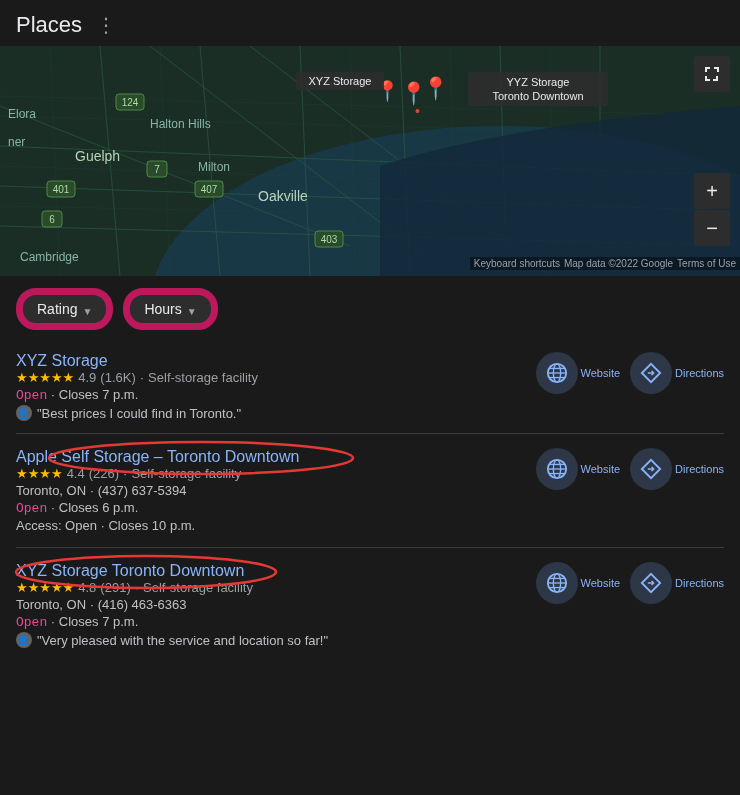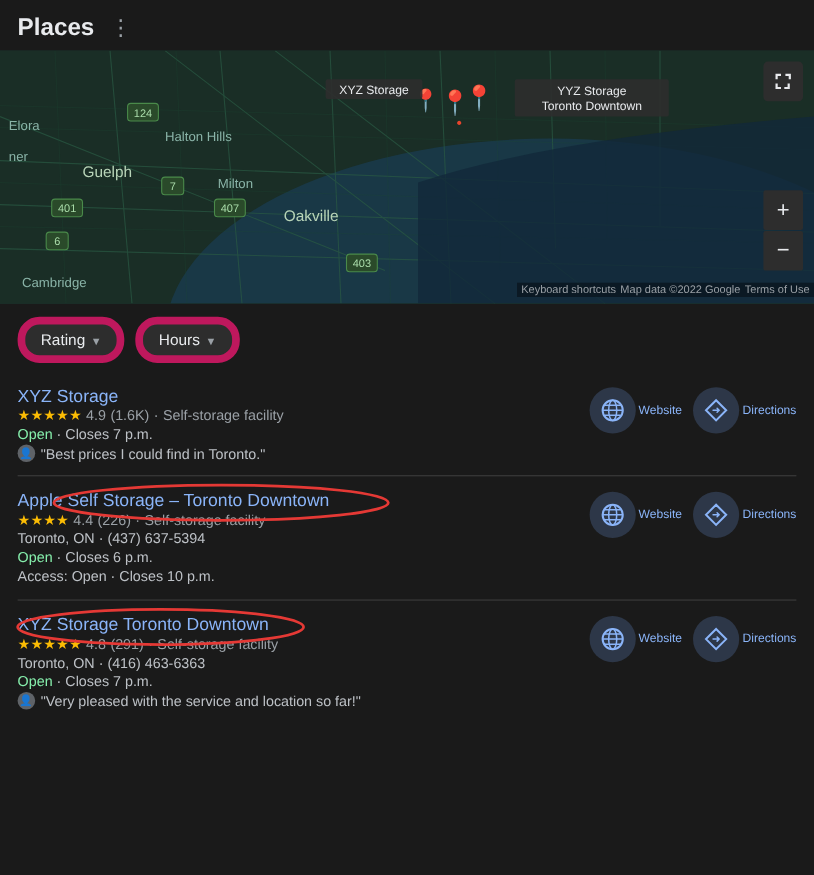--- a/index.html
+++ b/index.html
@@ -13,21 +13,21 @@
     }
 
     .header {
       display: flex;
       align-items: center;
       padding: 12px 16px 8px;
       gap: 10px;
     }
     .header-title {
       font-size: 22px;
-      font-weight: 700;
+      font-weight: 400;
       color: #e8eaed;
     }
     .header-dots {
       font-size: 20px;
       color: #9aa0a6;
       cursor: pointer;
       margin-left: 4px;
     }
 
     .map-container {
@@ -162,21 +162,22 @@
       margin-bottom: 2px;
     }
 
     .result-hours {
       font-size: 13px;
       color: #bdc1c6;
       margin-bottom: 2px;
     }
 
     .result-hours .open {
-      color: #86efac;
+      color: #ec4899;
+      font-family: Liberation Mono, monospace;
     }
 
     .result-review {
       font-size: 13px;
       color: #bdc1c6;
       display: flex;
       align-items: center;
       gap: 5px;
       margin-top: 2px;
     }

